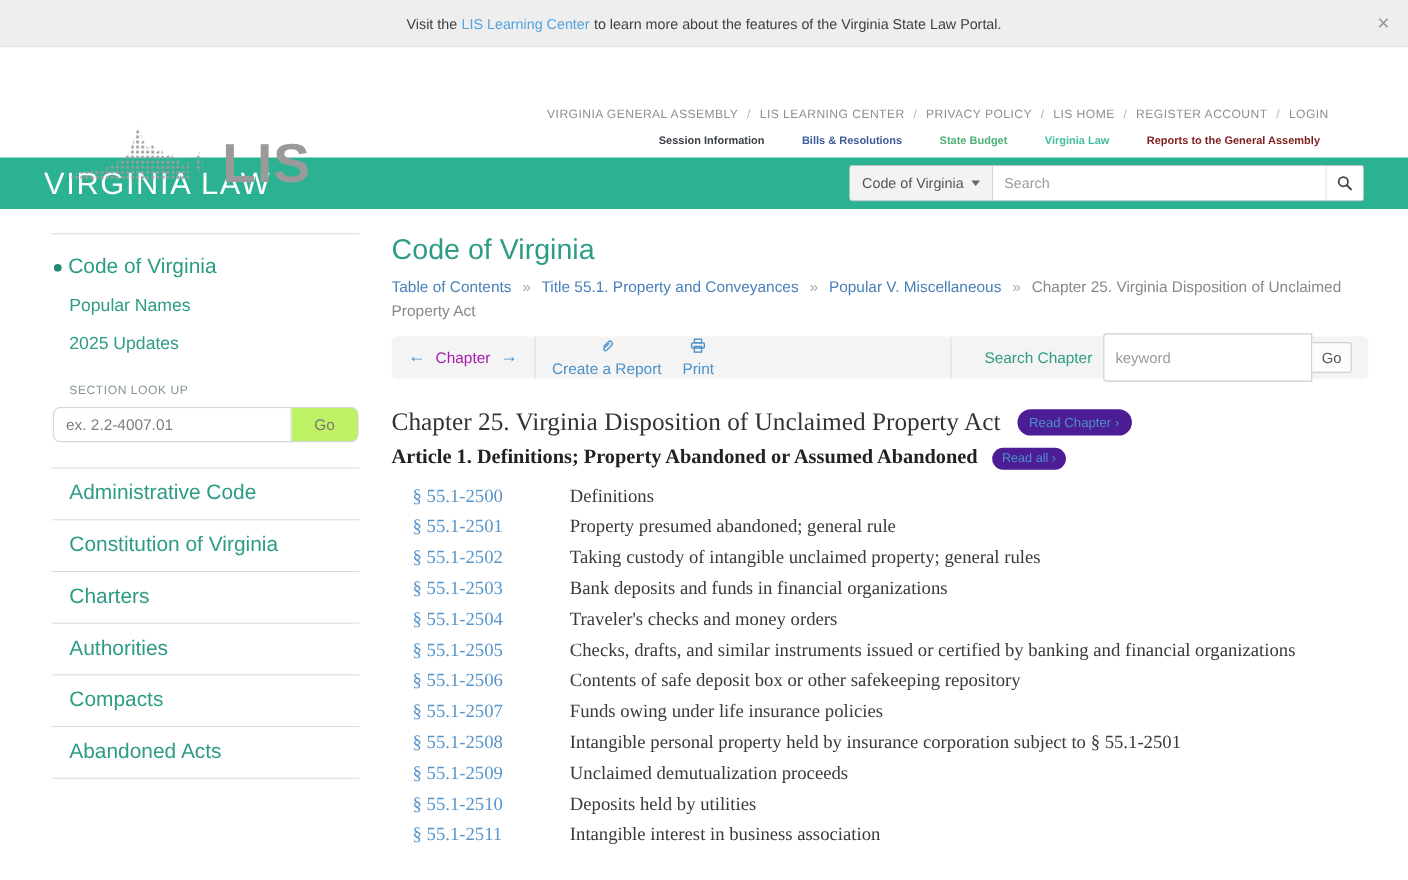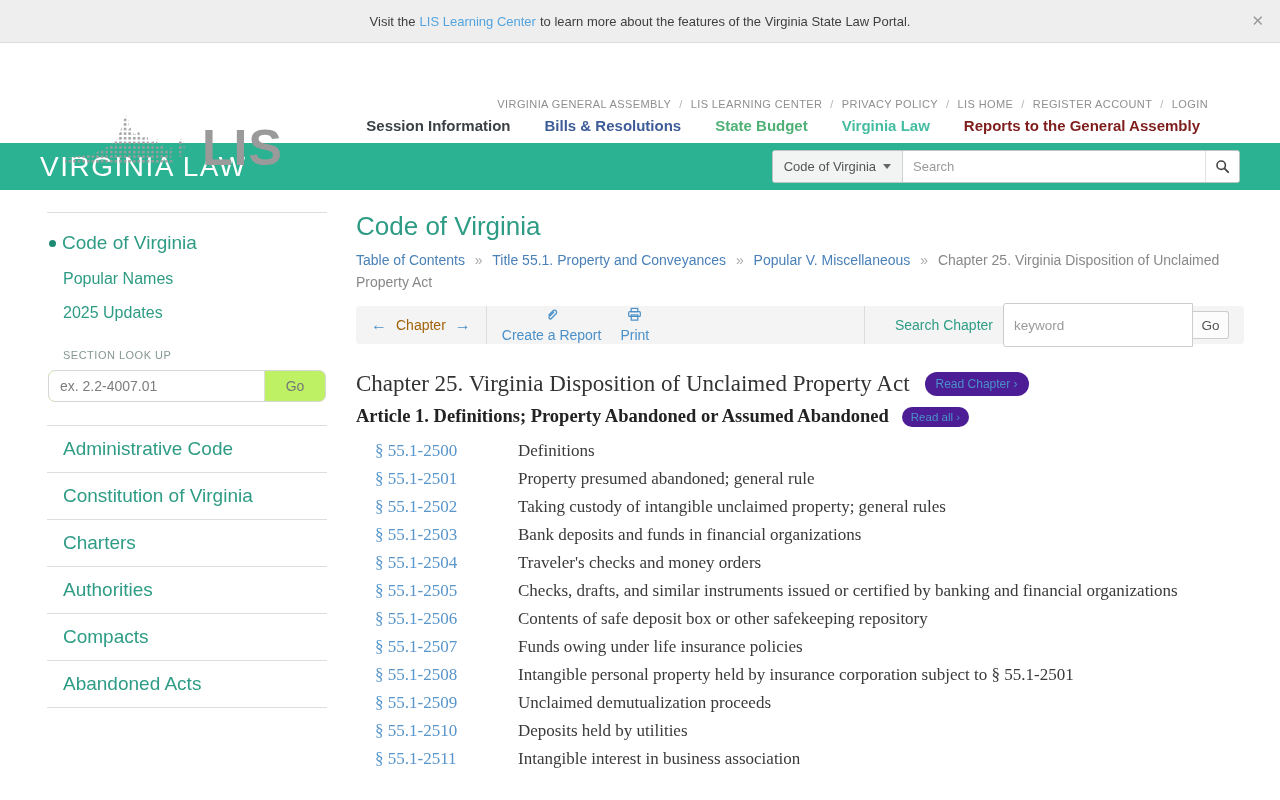--- a/index.html
+++ b/index.html
@@ -20,21 +20,21 @@
                  font-size:11px; letter-spacing:.4px; }
   .utility-nav .u-item { display:flex; align-items:center; }
   .utility-nav a { color:#8f8f8f; }
   .utility-nav .sep { color:#b5b5b5; margin:0 8px; }
   .utility-nav .u-item:last-child .sep { display:none; }
 
   .logo { position:absolute; left:63px; top:70px; display:flex; align-items:flex-end; gap:9px; cursor:pointer; }
   .logo-text { font-size:50px; line-height:.82; font-weight:700; color:#9a9a9a; letter-spacing:1px; }
 
   .main-nav { position:absolute; right:80px; bottom:9px; display:flex; gap:34px;
-              font-size:15px; font-weight:700; }
+              font-size:10px; font-weight:700; }
 
   
   .law-bar { height:47px; background:#2ab292; display:flex; align-items:center; padding:0 40px; }
   .law-title { color:#ffffff; font-size:28px; font-weight:300; letter-spacing:1.5px; }
   .law-search { margin-left:auto; display:flex; height:33px; border:1px solid #bcc4c2; border-radius:3px;
                 background:#fff; overflow:hidden; }
   .scope-btn { background:#f2f3f3; border:none; border-right:1px solid #cfcfcf; padding:0 11px;
                font-size:13px; color:#555; display:flex; align-items:center; gap:7px; cursor:pointer; }
   .caret-down { width:0; height:0; border-left:4px solid transparent; border-right:4px solid transparent;
                 border-top:5px solid #666; }
@@ -69,21 +69,21 @@
   .breadcrumb { font-size:14px; line-height:22px; color:#888; max-width:888px; }
   .crumb-item { display:inline; }
   .crumb[data-type="link"] { color:#4a80b8; }
   .crumb[data-type="current"] { color:#888; cursor:default; }
   .crumb-sep { color:#a9a9a9; margin:0 6px; }
   .crumb-item:last-child .crumb-sep { display:none; }
 
   .toolbar { margin-top:13px; height:38px; background:#f4f4f4; border-radius:4px; display:flex;
              align-items:center; padding:0 15px; font-size:14px; }
   .tb-arrow { color:#4a90c9; font-size:16px; }
-  .tb-chapter { color:#a16207; margin:0 9px; }
+  .tb-chapter { color:#a21caf; margin:0 9px; }
   .tb-sep { width:1px; align-self:stretch; background:#dddddd; margin:0 15px; }
   .tb-link { color:#4a90c9; display:flex; align-items:center; gap:5px; margin-right:19px;flex-direction:column; }
   .tb-spacer { flex:1; }
   .tb-search-label { color:#2e9c85; margin:0 10px 0 15px; }
   .tb-input { width:190px; height:44px; border:1px solid #ccc; border-radius:3px 0 0 3px; padding:0 10px;
               font-size:13.5px; color:#333; outline:none; }
   .tb-input::placeholder { color:#9a9a9a; }
   .tb-go { height:28px; width:36px; background:#fcfcfc; border:1px solid #ccc; border-left:none;
            border-radius:0 3px 3px 0; color:#555; font-size:13.5px; cursor:pointer; }
 

